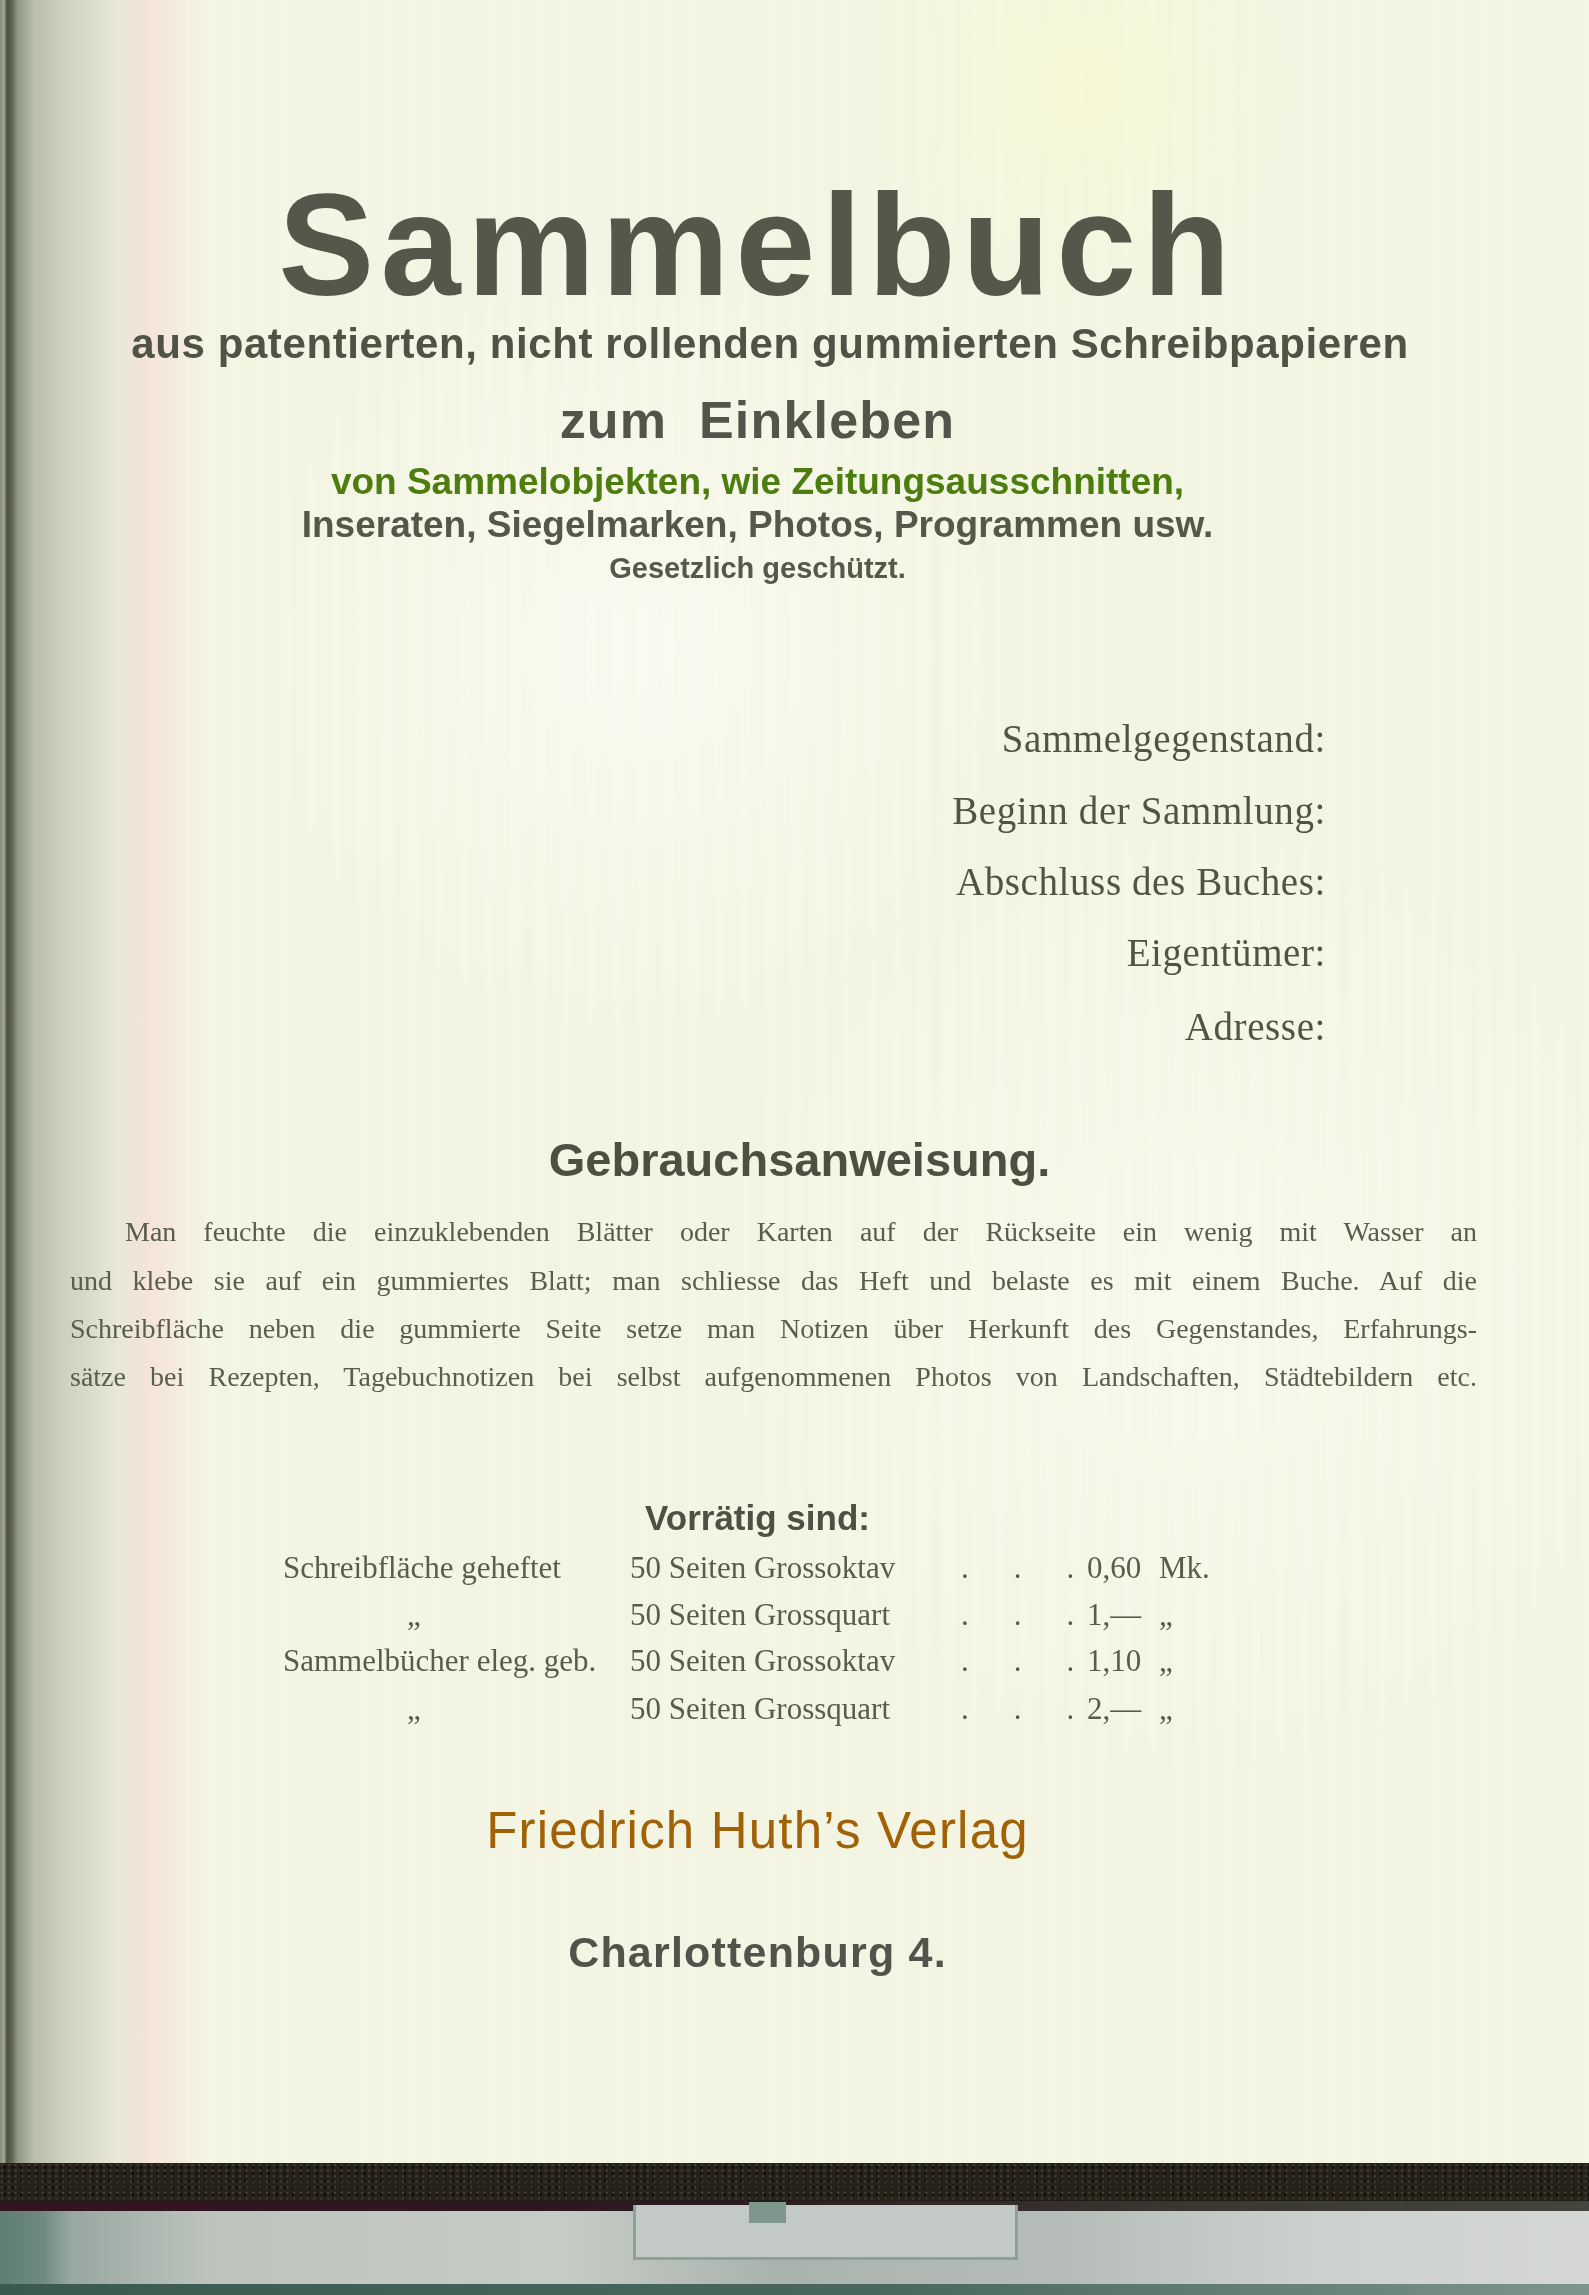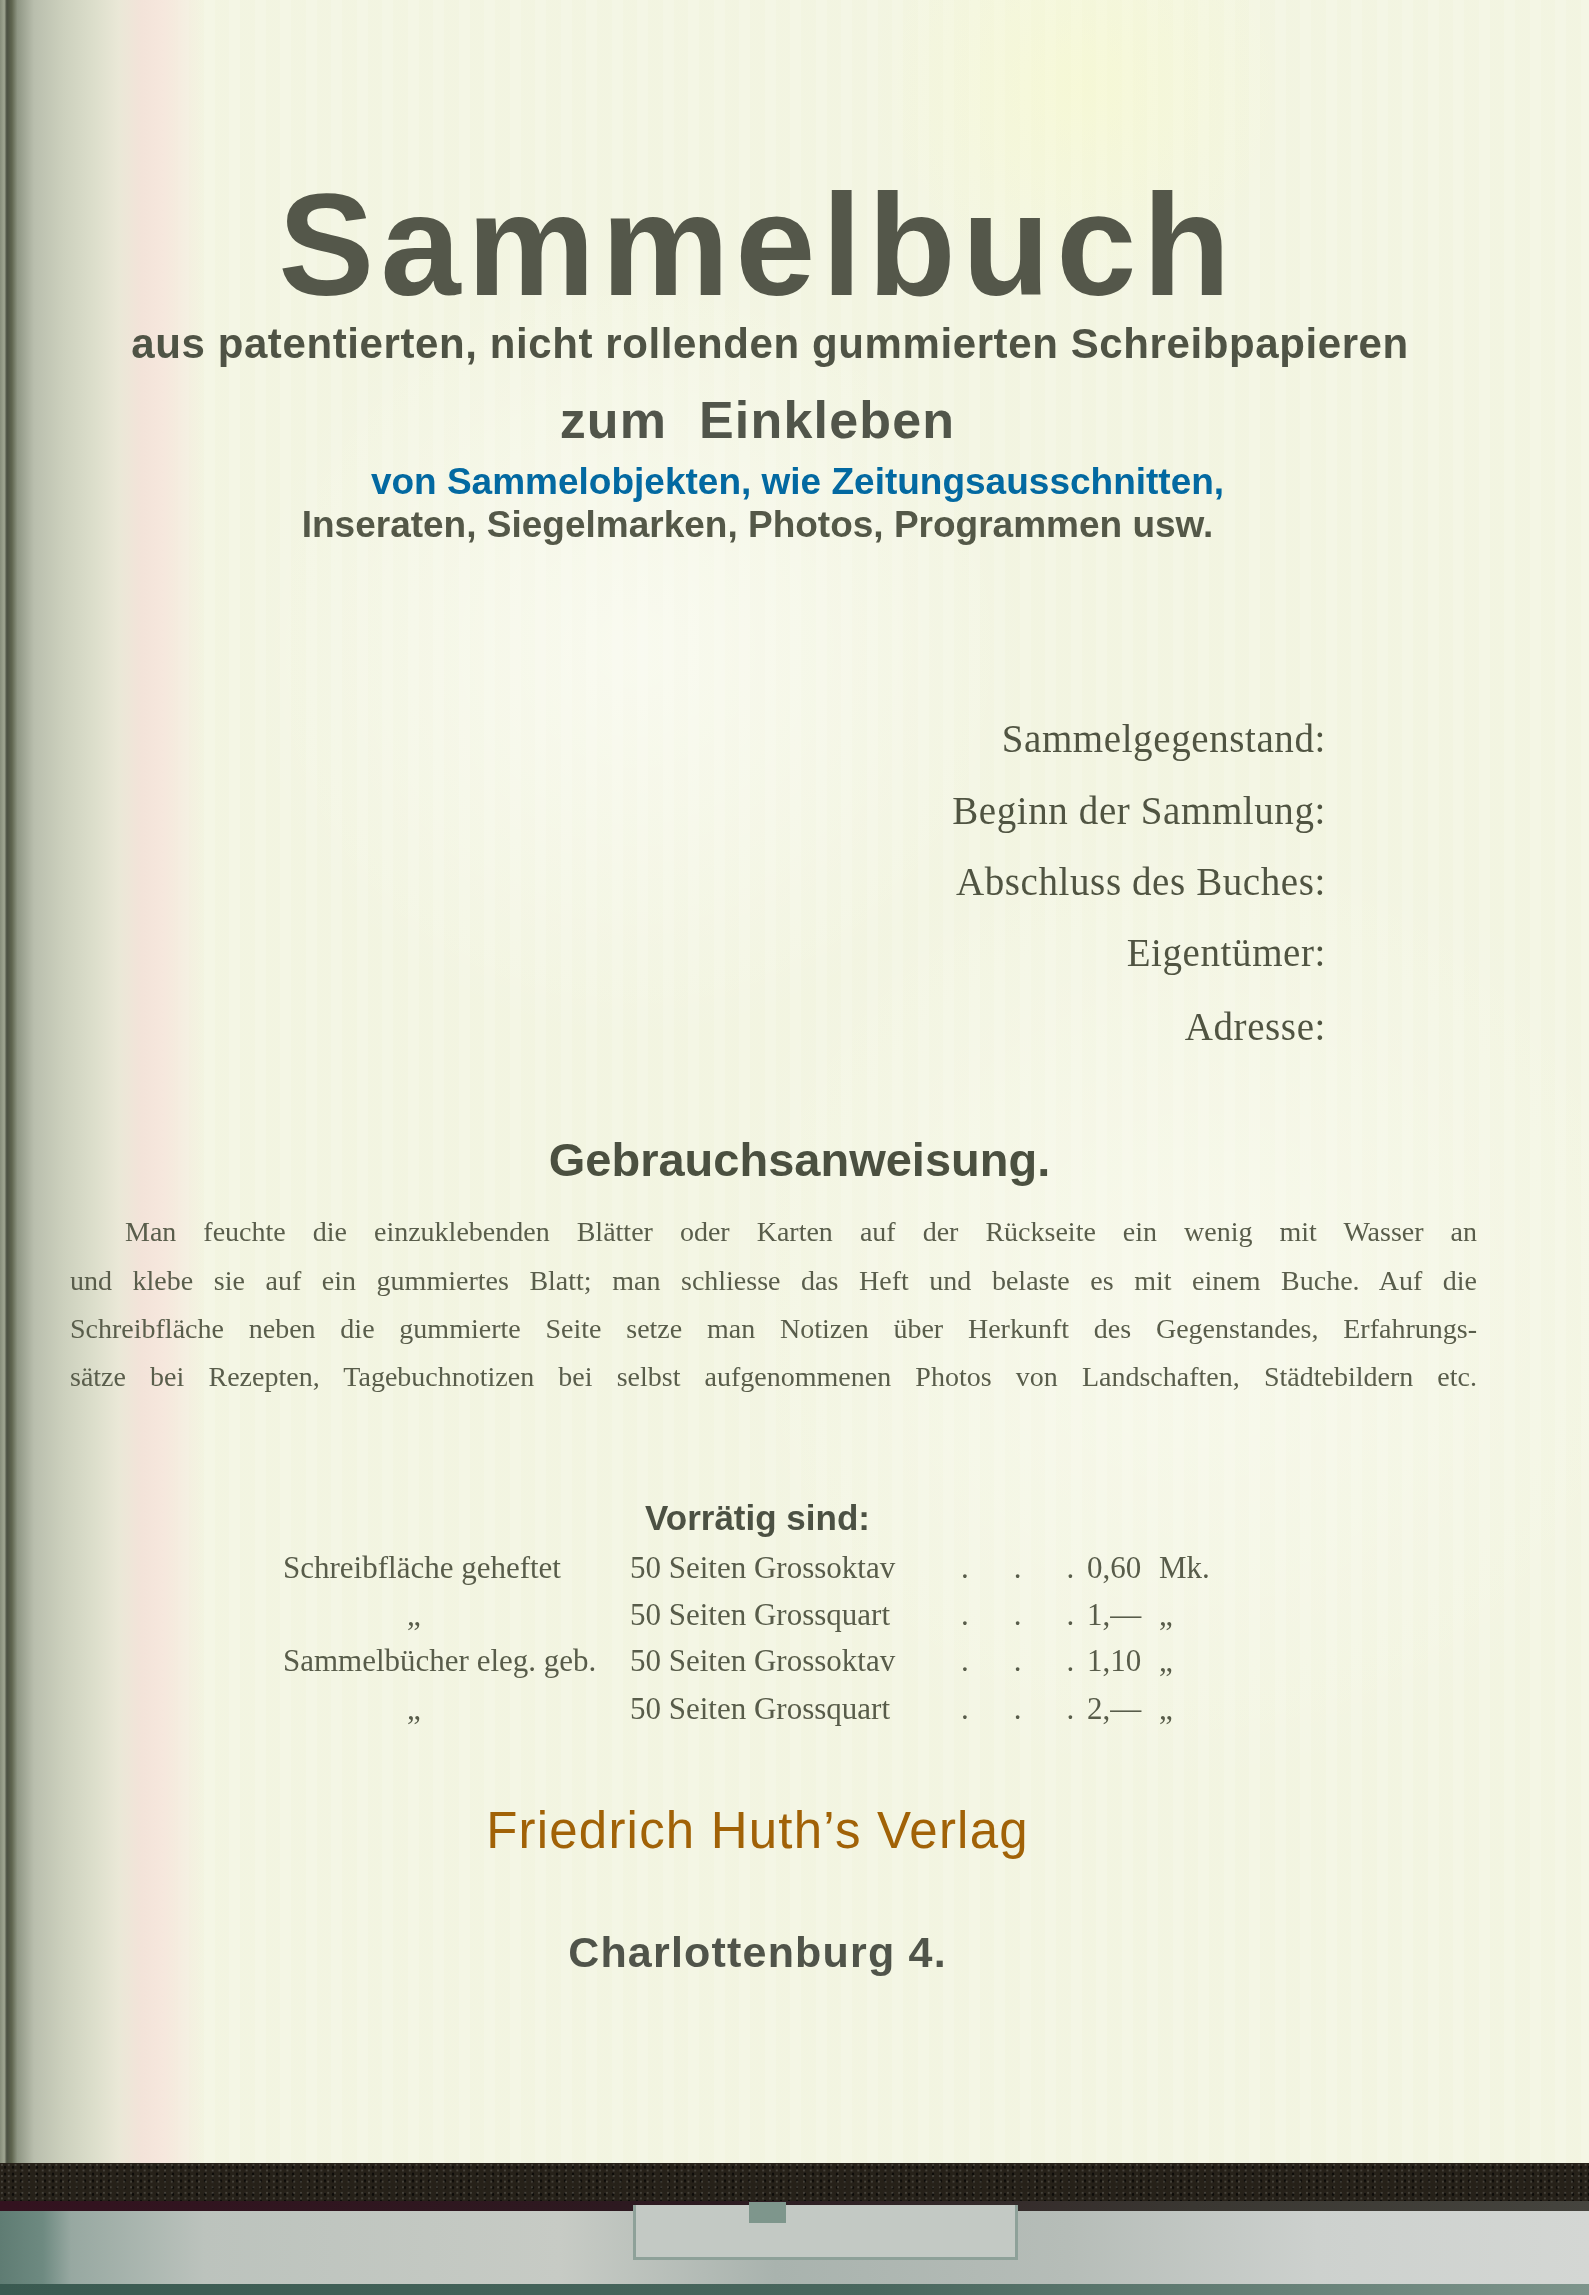--- a/index.html
+++ b/index.html
@@ -23,21 +23,21 @@
     position:absolute;left:0;top:0;height:2163px;width:205px;
     background:linear-gradient(90deg,
       #878e7b 0px,#a0a692 4.3px,#4b5042 6.8px,#5f654f 11.8px,
       #8f9684 17.4px,#b9bead 34px,#ccd0bd 63px,#dcdecb 94px,
       #eae8d7 119px,#f3e3d9 142px,#f6e7dd 163px,rgba(246,231,221,0) 205px);
   }
   .txt{position:absolute;left:0;width:1515px;text-align:center;color:#53564a;}
   .t-title{top:163px;font-size:144px;font-weight:bold;letter-spacing:6.2px;color:#54574a;}
   .t-sub1{top:320px;font-size:42px;font-weight:bold;letter-spacing:0.6px;color:#4f5345;width:1540px;}
   .t-sub2{top:390px;font-size:52px;font-weight:bold;letter-spacing:1.2px;word-spacing:16px;color:#51554a;}
-  .t-sub3{top:461px;font-size:37px;font-weight:bold;color:#0369a1;padding-left:40px;}
+  .t-sub3{top:461px;font-size:37px;font-weight:bold;color:#4d7c0f;}
   .t-sub4{top:504px;font-size:37px;font-weight:bold;color:#545848;}
   .t-note{top:552px;font-size:29px;font-weight:bold;color:#555948;}
   
   .field{position:absolute;left:186px;width:1140px;height:46px;display:flex;align-items:flex-end;flex-direction:column;}
   .flabel{font-family:"Liberation Serif",serif;font-size:39px;letter-spacing:0.6px;color:#505442;line-height:1;white-space:nowrap;}
   .dotline{flex:1;margin-left:10px;margin-bottom:3.7px;border-bottom:2.5px dotted #6e7260;height:6.2px;}
   
   .t-gebrauch{top:1132px;font-size:47px;font-weight:bold;color:#4b5040;padding-left:42px;}
   .pline{
     position:absolute;left:70px;width:1407px;
@@ -96,20 +96,21 @@
 
 <div class="scan">
   <div class="paper"></div>
   <div class="spine-edge"></div>
 
   <div class="txt t-title">Sammelbuch</div>
   <div class="txt t-sub1">aus patentierten, nicht rollenden gummierten Schreibpapieren</div>
   <div class="txt t-sub2">zum Einkleben</div>
   <div class="txt t-sub3">von Sammelobjekten, wie Zeitungsausschnitten,</div>
   <div class="txt t-sub4">Inseraten, Siegelmarken, Photos, Programmen usw.</div>
+  <div class="txt t-note">Gesetzlich geschützt.</div>
 
   <div class="field" style="top:719px">
     <span class="flabel">Sammelgegenstand:</span>
     <span class="dotline"></span>
   </div>
   <div class="field" style="top:791px">
     <span class="flabel">Beginn der Sammlung:</span>
     <span class="dotline"></span>
   </div>
   <div class="field" style="top:862px">

